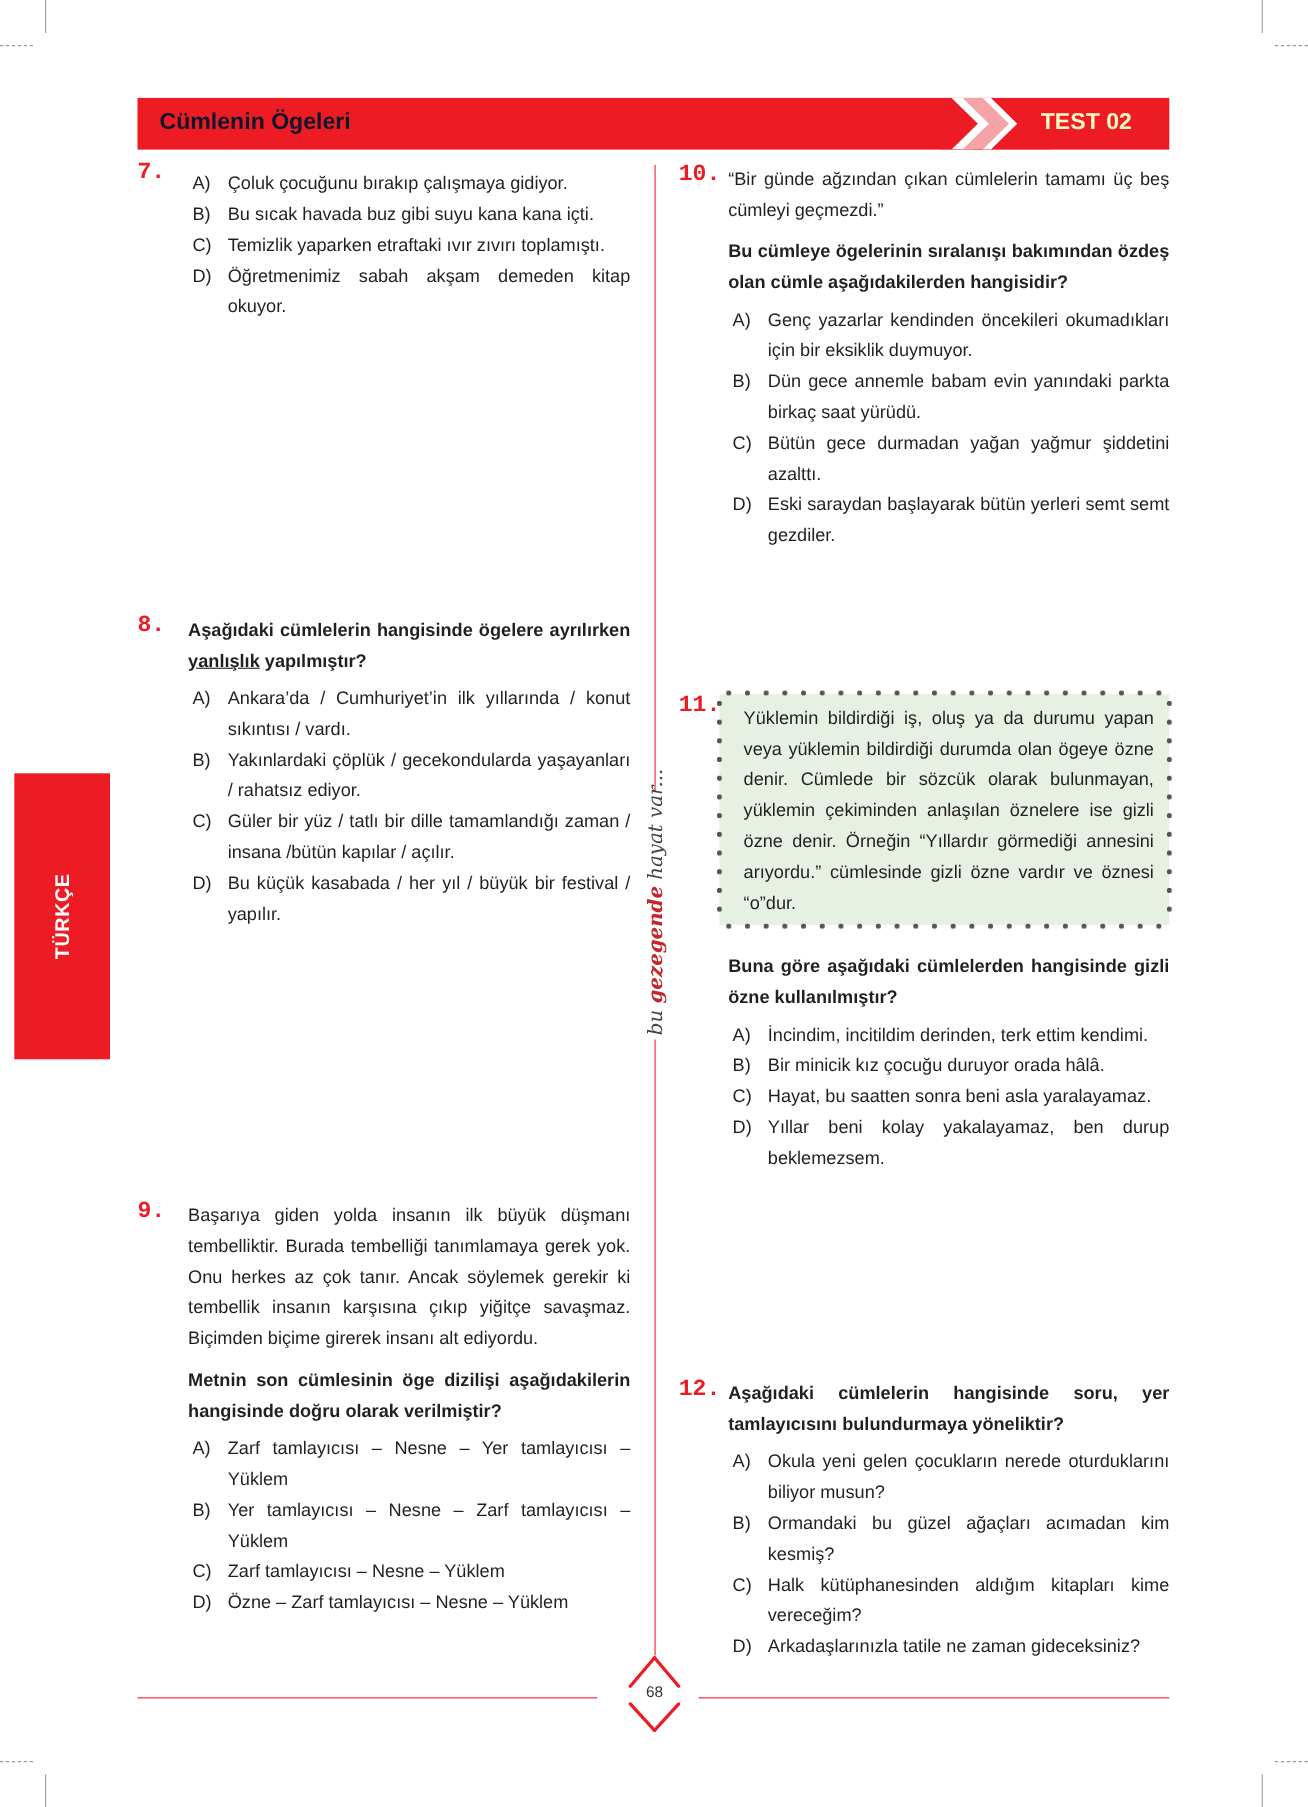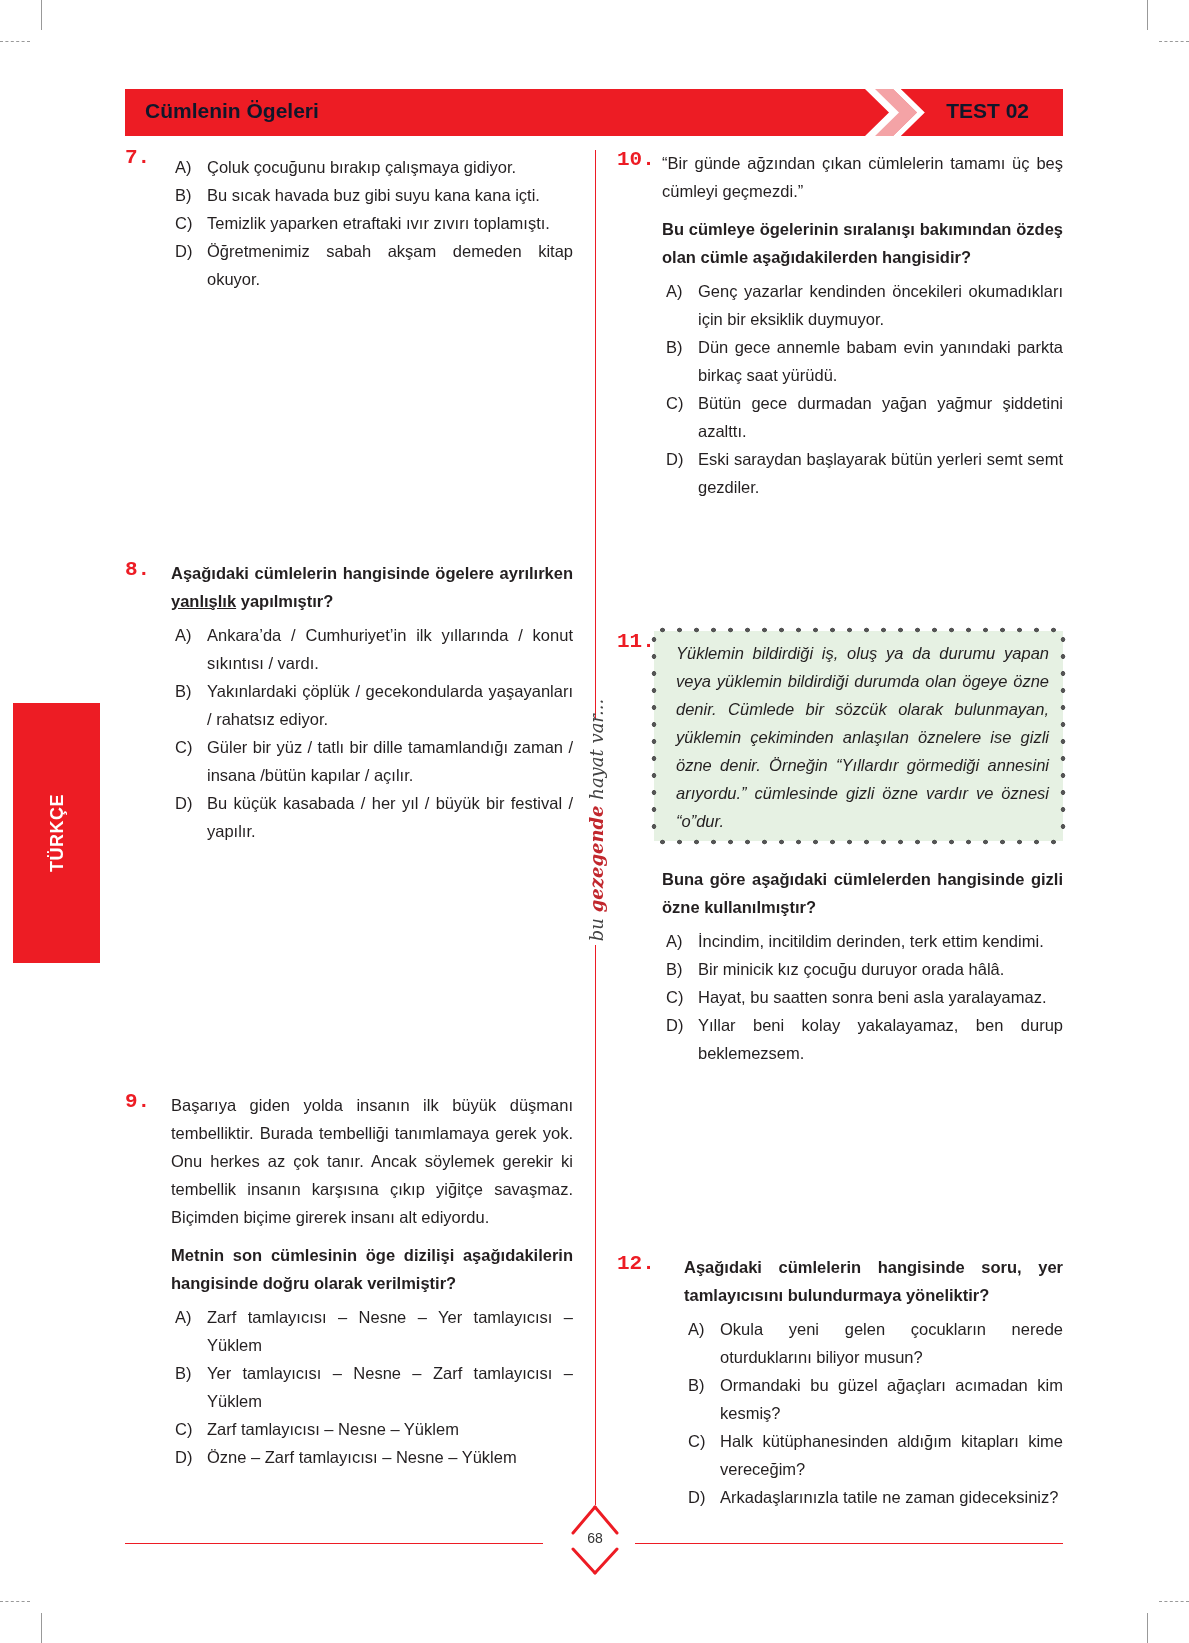--- a/index.html
+++ b/index.html
@@ -11,21 +11,21 @@
     .crop-dash { position: absolute; height: 0; border-top: 1px dashed #999; }
 
     .header {
       position: absolute; left: 125px; top: 89px; width: 938px; height: 47px;
       background: #ed1c24;
     }
     .header-title {
       position: absolute; left: 20px; top: 10px; color: #0f172a; font-size: 21px; font-weight: bold;
     }
     .header-test {
-      position: absolute; right: 34px; top: 10px; color: #0f172a; font-size: 21px; font-weight: bold;
+      position: absolute; right: 34px; top: 10px; color: #fef9c3; font-size: 21px; font-weight: bold;
     }
     .header-chevrons { position: absolute; left: 730px; top: 0; width: 100px; height: 47px; }
 
     .side-tab {
       position: absolute; left: 13px; top: 703px; width: 87px; height: 260px;
       background: #ed1c24;
     }
     .side-tab-label {
       position: absolute; left: 50%; top: 50%;
       transform: translate(-50%, -50%) rotate(-90deg);
@@ -205,21 +205,21 @@
           <span class="ol">D)</span>
           <span class="ot">Eski saraydan başlayarak bütün yerleri semt semt gezdiler.</span>
         </div>
     </div>
   </div>
 </div>
 
 <div class="q" style="left:617px;top:631px;width:446px;">
   <span class="num">11.</span>
   <div class="body" style="margin-left:45px;">
-    <div class="info-box" style="margin-left:-8px;padding-left:22px;font-style:italic;">
+    <div class="info-box" style="margin-left:-8px;padding-left:22px;">
       <div class="dots-h" style="top:-4px;"></div>
       <div class="dots-h" style="bottom:-4px;"></div>
       <div class="dots-v" style="left:-3px;"></div>
       <div class="dots-v" style="right:-3px;"></div>
       <span>Yüklemin bildirdiği iş, oluş ya da durumu yapan veya yüklemin bildirdiği durumda olan ögeye özne denir. Cümlede bir sözcük olarak bulunmayan, yüklemin çekiminden anlaşılan öznelere ise gizli özne denir. Örneğin “Yıllardır görmediği annesini arıyordu.” cümlesinde gizli özne vardır ve öznesi “o”dur.</span>
     </div>
     <div class="stem" style="margin-top:24px;"><b>Buna göre aşağıdaki cümlelerden hangisinde gizli özne kullanılmıştır?</b></div>
     <div class="opts">
       <div class="opt">
           <span class="ol">A)</span>
@@ -236,21 +236,21 @@
       <div class="opt">
           <span class="ol">D)</span>
           <span class="ot">Yıllar beni kolay yakalayamaz, ben durup beklemezsem.</span>
         </div>
     </div>
   </div>
 </div>
 
 <div class="q" style="left:617px;top:1253px;width:446px;">
   <span class="num">12.</span>
-  <div class="body" style="margin-left:67px;">
+  <div class="body" style="margin-left:45px;">
     <div class="stem"><b>Aşağıdaki cümlelerin hangisinde soru, yer tamlayıcısını bulundurmaya yöneliktir?</b></div>
     <div class="opts">
       <div class="opt">
           <span class="ol">A)</span>
           <span class="ot">Okula yeni gelen çocukların nerede oturduklarını biliyor musun?</span>
         </div>
       <div class="opt">
           <span class="ol">B)</span>
           <span class="ot">Ormandaki bu güzel ağaçları acımadan kim kesmiş?</span>
         </div>

